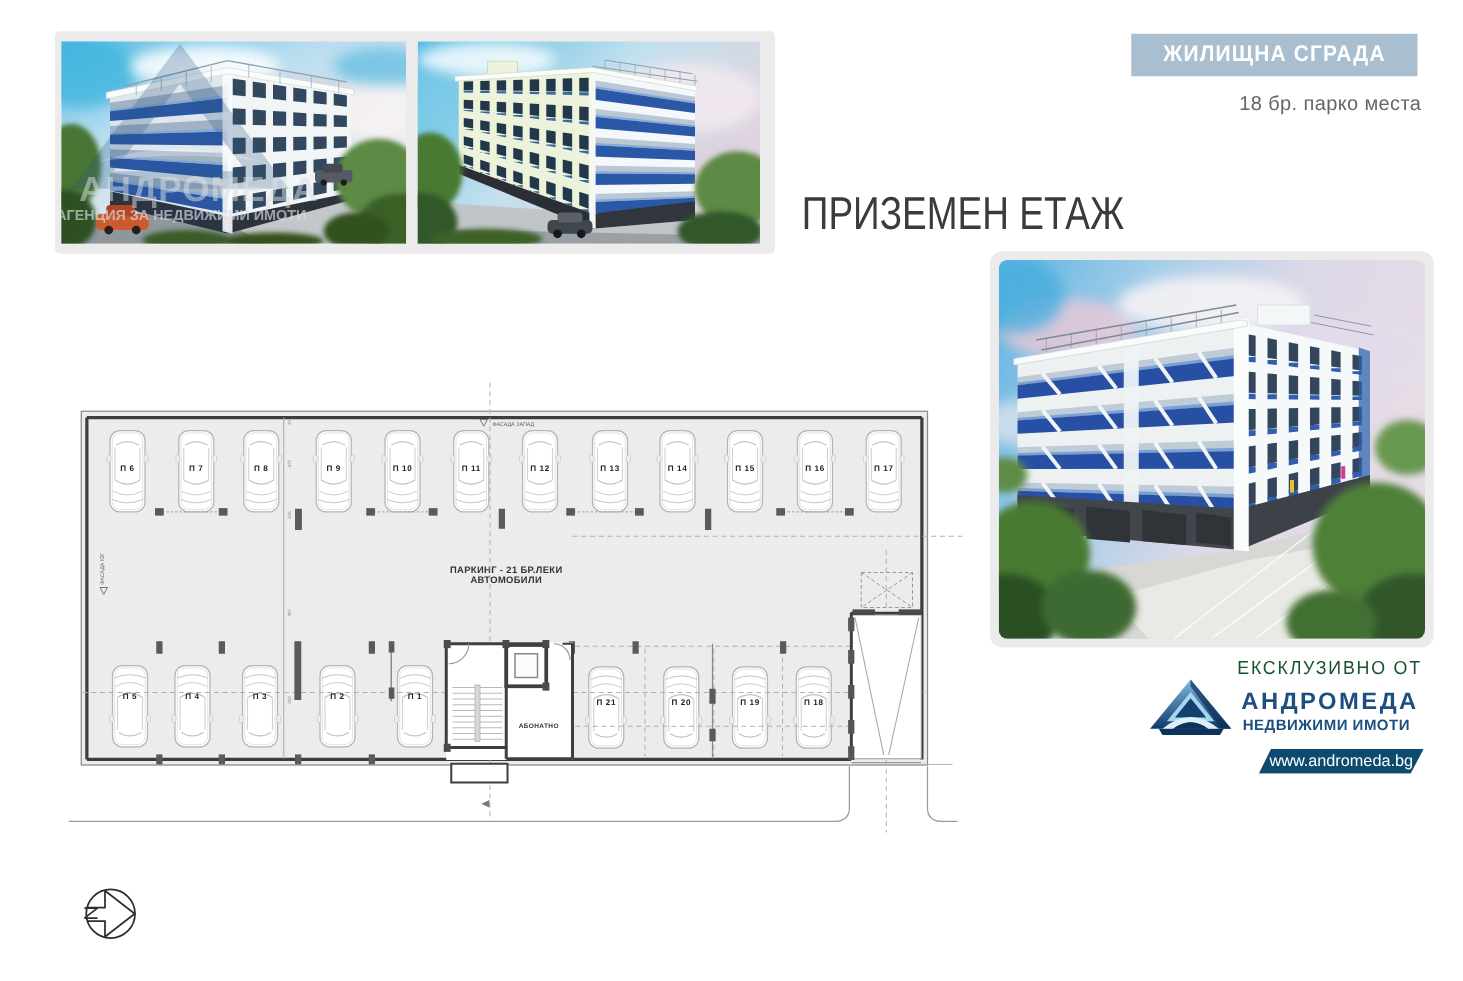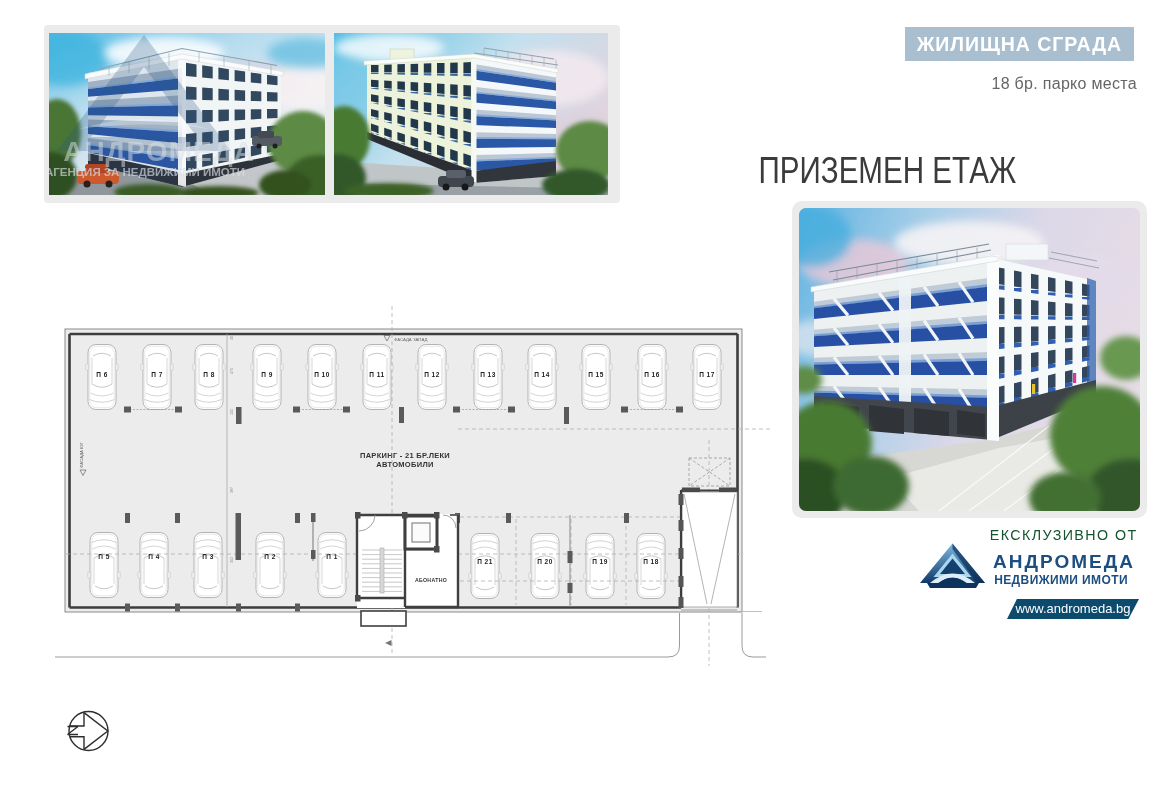--- a/index.html
+++ b/index.html
@@ -413,24 +413,24 @@
 <ellipse cx="6" cy="285" rx="42" ry="34" fill="#2c4f24" filter="url(#bl3c)"></ellipse>
 <ellipse cx="72" cy="278" rx="38" ry="30" fill="#3d6a31" filter="url(#bl3c)"></ellipse>
 <ellipse cx="303" cy="228" rx="52" ry="50" fill="#4f8039" filter="url(#bl3c)"></ellipse>
 <ellipse cx="332" cy="285" rx="45" ry="34" fill="#31562a" filter="url(#bl3c)"></ellipse>
 <ellipse cx="266" cy="290" rx="36" ry="26" fill="#426f33" filter="url(#bl3c)"></ellipse>
 <ellipse cx="327" cy="150" rx="26" ry="22" fill="#699851" filter="url(#bl3c)"></ellipse>
 <ellipse cx="5" cy="172" rx="18" ry="14" fill="#5e8c46" filter="url(#bl3c)"></ellipse>
 </svg></div>
 
 <div class="abs" style="left:905px;top:27px;width:229px;height:34px;background:#a9bfd0;
-     color:#ffffff;font-size:21px;font-weight:bold;text-align:center;line-height:33px;">
+     color:#ffffff;font-size:18px;font-weight:bold;text-align:center;line-height:33px;">
   <span style="display:inline-block;transform:scale(0.93,1);transform-origin:center;letter-spacing:1px;">ЖИЛИЩНА СГРАДА</span></div>
 <div class="abs" style="left:837px;top:75px;width:300px;text-align:right;font-size:16px;color:#666666;letter-spacing:0.3px;">18 бр. парко места</div>
-<div class="abs" style="left:577px;top:150px;width:557px;text-align:center;font-size:37px;color:#3b3b3b;">
+<div class="abs" style="left:577px;top:150px;width:557px;text-align:left;font-size:37px;color:#3b3b3b;">
   <span style="display:inline-block;transform:scale(0.80,1);transform-origin:right center;">ПРИЗЕМЕН ЕТАЖ</span></div>
 
 <div class="abs" style="left:838px;top:526px;width:300px;text-align:right;font-size:15px;color:#14532d;">
   <span style="display:inline-block;transform:scale(0.95,1);transform-origin:right center;letter-spacing:1.5px;">ЕКСКЛУЗИВНО ОТ</span></div>
 <div class="abs" id="logo" style="left:919px;top:543px;width:66px;height:46px;"><svg width="66" height="46" viewBox="0 0 66 46">
 <defs>
     <linearGradient id="lg" x1="0.2" y1="0" x2="0.75" y2="1">
       <stop offset="0" stop-color="#3e85c0"></stop>
           <stop offset="0.45" stop-color="#2a6ca8"></stop>
           <stop offset="1" stop-color="#0c3660"></stop>

